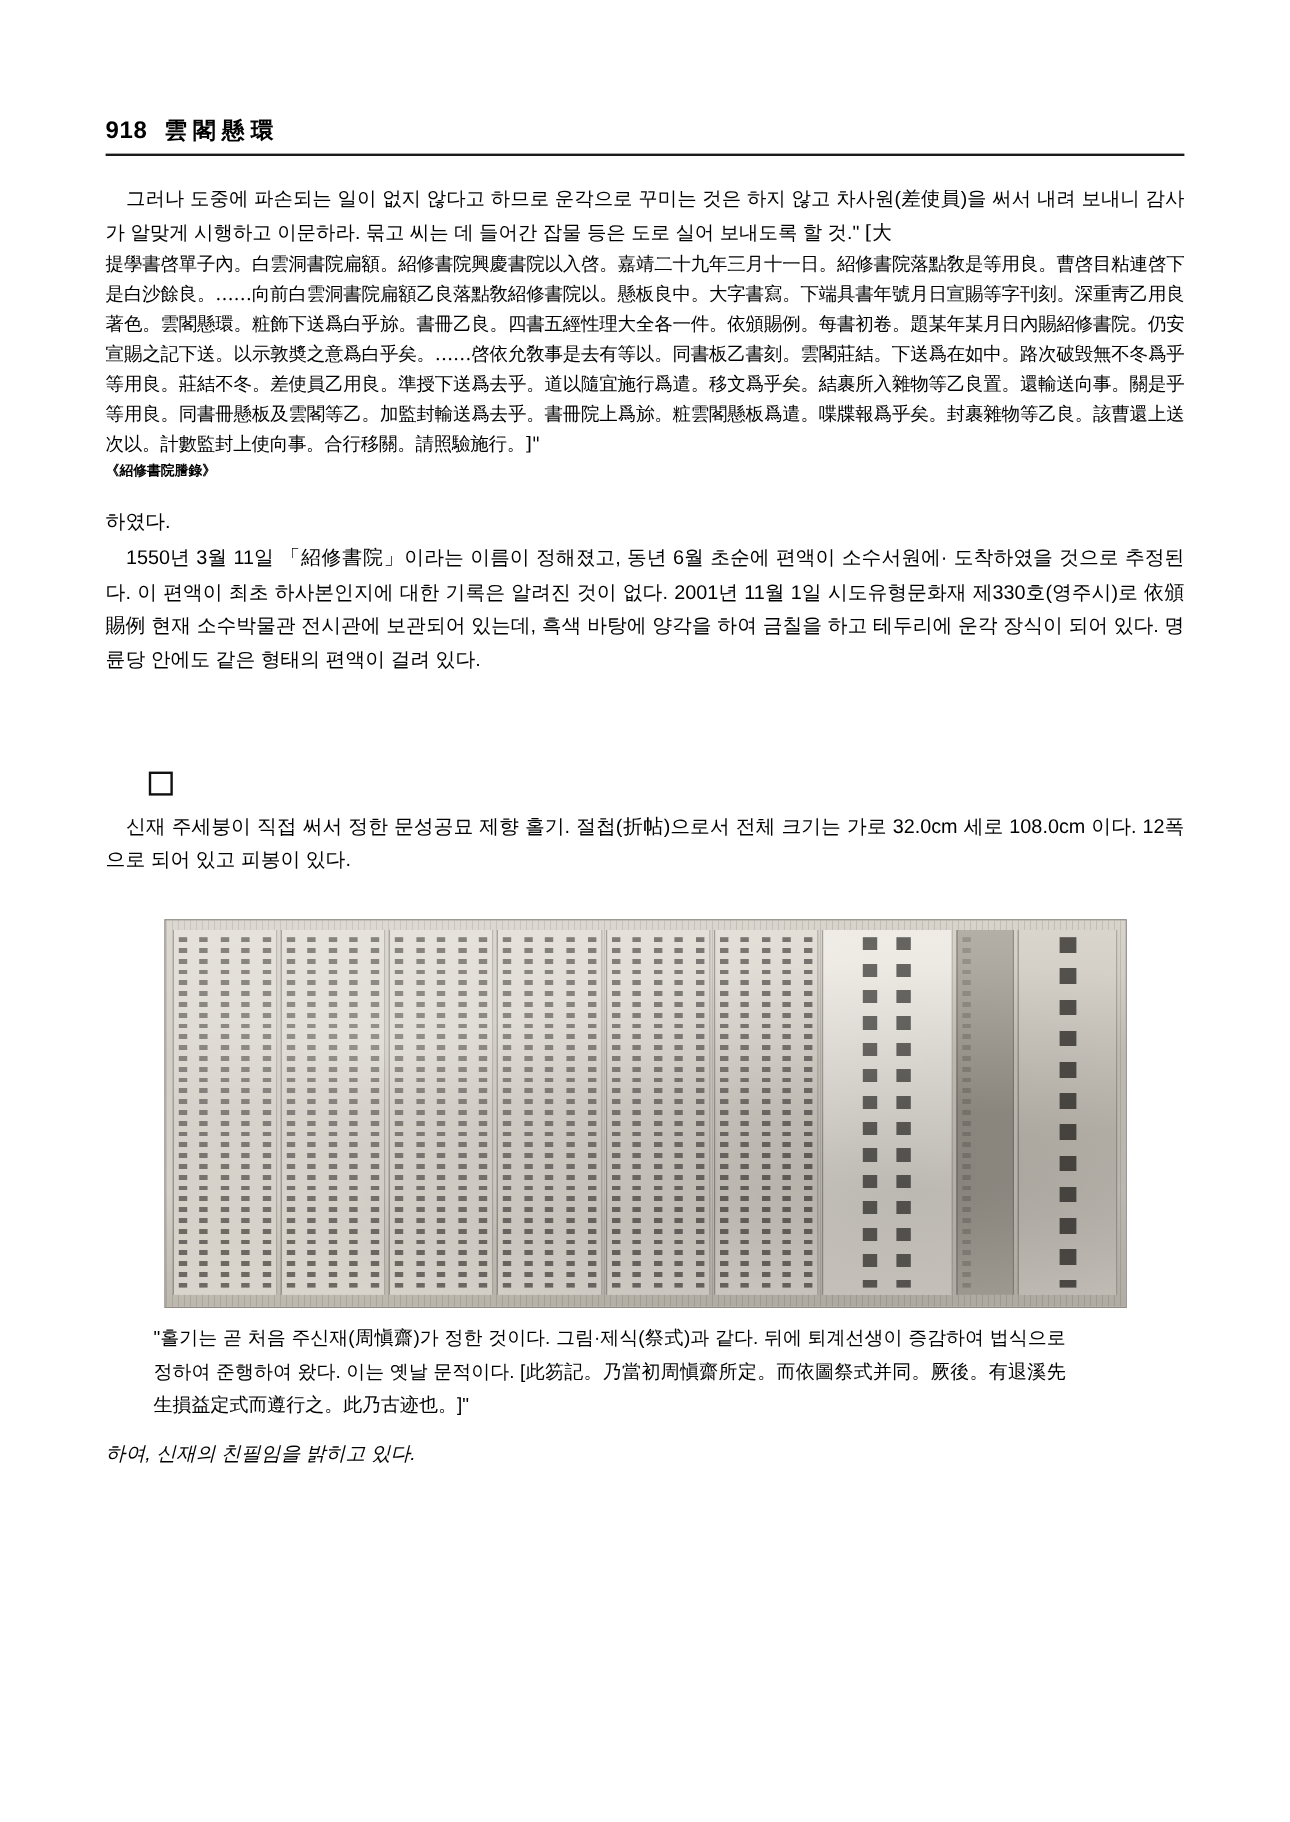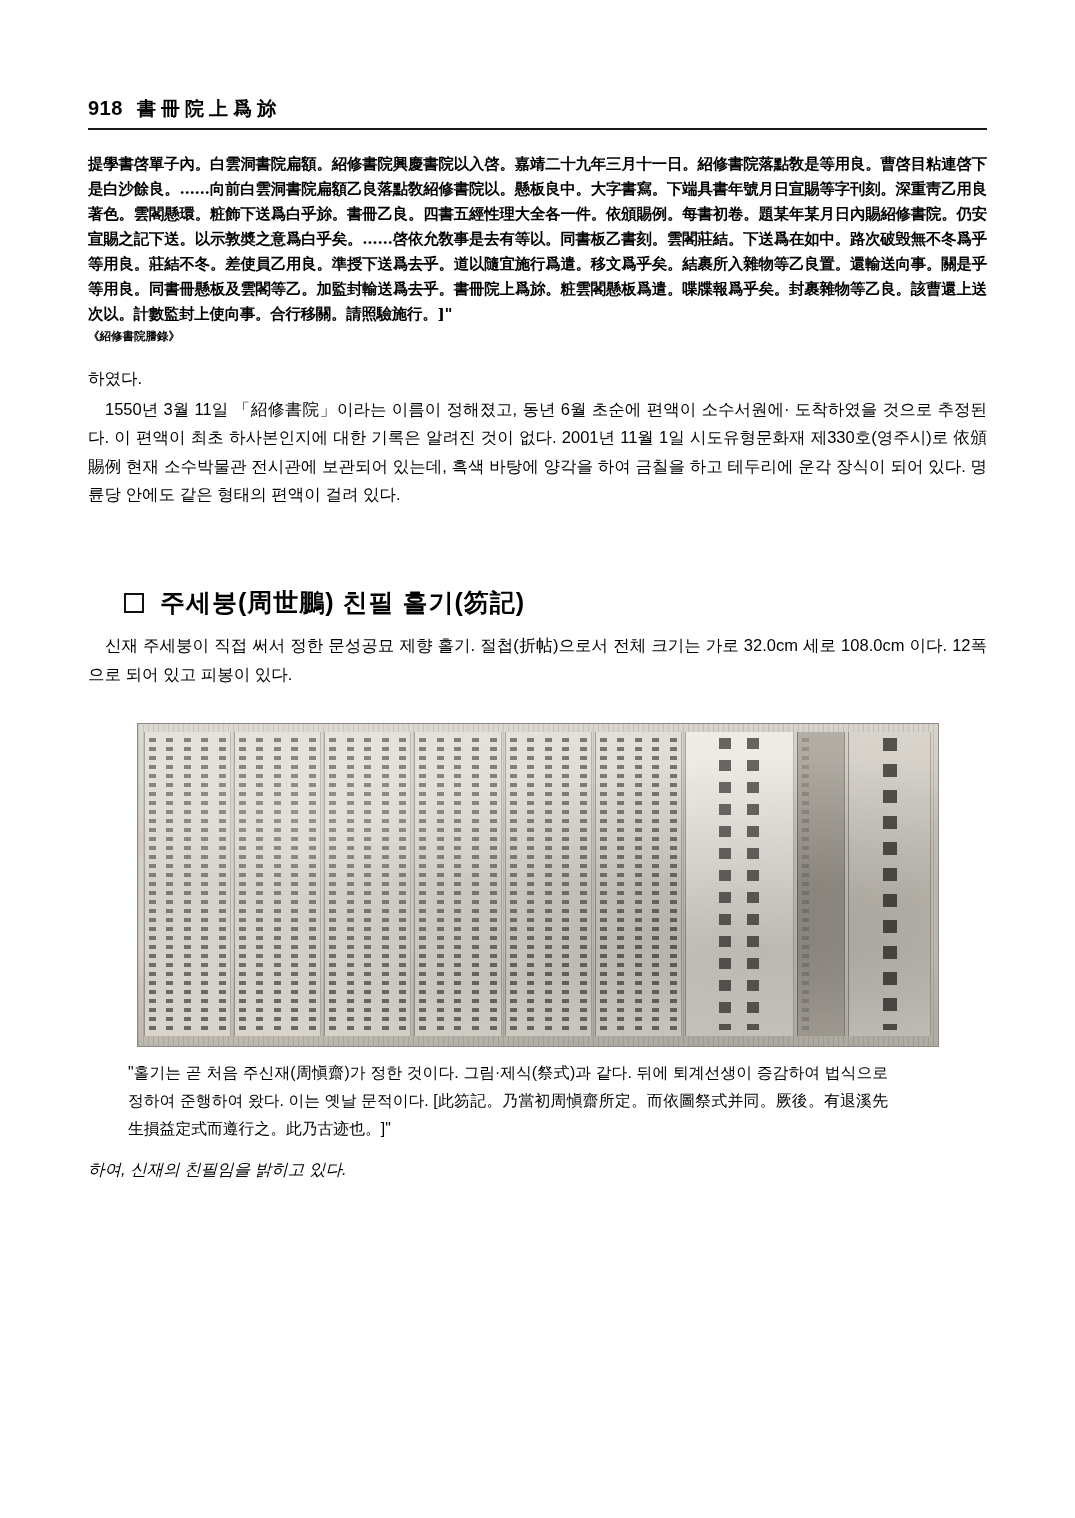--- a/index.html
+++ b/index.html
@@ -56,21 +56,21 @@
   .quote-para {
     font-size: 16.2px;
     line-height: 1.74;
     text-align: justify;
   }
   .hanja-block {
     font-family: "DejaVu Serif", "Liberation Serif", serif;
     font-size: 15.4px;
     line-height: 1.62;
     text-align: justify;
-    font-weight: bold;
+    font-weight: normal;
     letter-spacing: -0.2px;
   }
   .src-inline {
     font-family: "DejaVu Serif", "Liberation Serif", serif;
     font-size: 11.5px;
     font-weight: bold;
   }
 
   .para {
     margin: 0;
@@ -216,37 +216,40 @@
     font-family: "DejaVu Serif", "Liberation Serif", serif;
   }
 </style>
 </head>
 <body>
 
 <div class="page">
 
   <div class="page-header">
     <span class="page-number">918</span>
-    <span class="header-title">書冊院上爲旀</span>
+    <span class="header-title">雲閣懸環</span>
   </div>
 
   <div class="body-block">
+    <p class="para quote-para indent">
+      <span>그러나 도중에 파손되는 일이 없지 않다고 하므로 운각으로 꾸미는 것은 하지 않고 차사원(差使員)을 써서 내려 보내니 감사가 알맞게 시행하고 이문하라. 묶고 씨는 데 들어간 잡물 등은 도로 실어 보내도록 할 것."</span>
+      <span class="hanja-inline">[大</span>
+    </p>
     <p class="para hanja-block">提學書啓單子內。白雲洞書院扁額。紹修書院興慶書院以入啓。嘉靖二十九年三月十一日。紹修書院落點敎是等用良。曹啓目粘連啓下是白沙餘良。……向前白雲洞書院扁額乙良落點敎紹修書院以。懸板良中。大字書寫。下端具書年號月日宣賜等字刊刻。深重靑乙用良著色。雲閣懸環。粧飾下送爲白乎旀。書冊乙良。四書五經性理大全各一件。依頒賜例。每書初卷。題某年某月日內賜紹修書院。仍安宣賜之記下送。以示敦奬之意爲白乎矣。……啓依允敎事是去有等以。同書板乙書刻。雲閣莊結。下送爲在如中。路次破毁無不冬爲乎等用良。莊結不冬。差使員乙用良。準授下送爲去乎。道以隨宜施行爲遣。移文爲乎矣。結裹所入雜物等乙良置。還輸送向事。關是乎等用良。同書冊懸板及雲閣等乙。加監封輸送爲去乎。書冊院上爲旀。粧雲閣懸板爲遣。喋牒報爲乎矣。封裹雜物等乙良。該曹還上送次以。計數監封上使向事。合行移關。請照驗施行。]"</p>
     <p class="para src-inline" style="text-align:left;">《紹修書院謄錄》</p>
   </div>
 
   <div class="gap-small"></div>
 
   <p class="para body-block" style="margin-top:8px;">하였다.</p>
 
   <p class="para body-block indent" style="margin-top:2px;">1550년 3월 11일 「紹修書院」이라는 이름이 정해졌고, 동년 6월 초순에 편액이 소수서원에· 도착하였을 것으로 추정된다. 이 편액이 최초 하사본인지에 대한 기록은 알려진 것이 없다. 2001년 11월 1일 시도유형문화재 제330호(영주시)로 依頒賜例 현재 소수박물관 전시관에 보관되어 있는데, 흑색 바탕에 양각을 하여 금칠을 하고 테두리에 운각 장식이 되어 있다. 명륜당 안에도 같은 형태의 편액이 걸려 있다.</p>
 
   <div class="section-heading">
     <span class="sq-bullet"></span>
-    <span class="section-title">주세붕(周世鵬) 친필 홀기(笏記)</span>
   </div>
 
   <p class="section-para indent">신재 주세붕이 직접 써서 정한 문성공묘 제향 홀기. 절첩(折帖)으로서 전체 크기는 가로 32.0cm 세로 108.0cm 이다. 12폭으로 되어 있고 피봉이 있다.</p>
 
   <div class="figure">
     <div class="scroll-bg"></div>
     <div class="panel-grid">
       <div class="panel">
           <div class="cols">
         <div class="col"></div>

